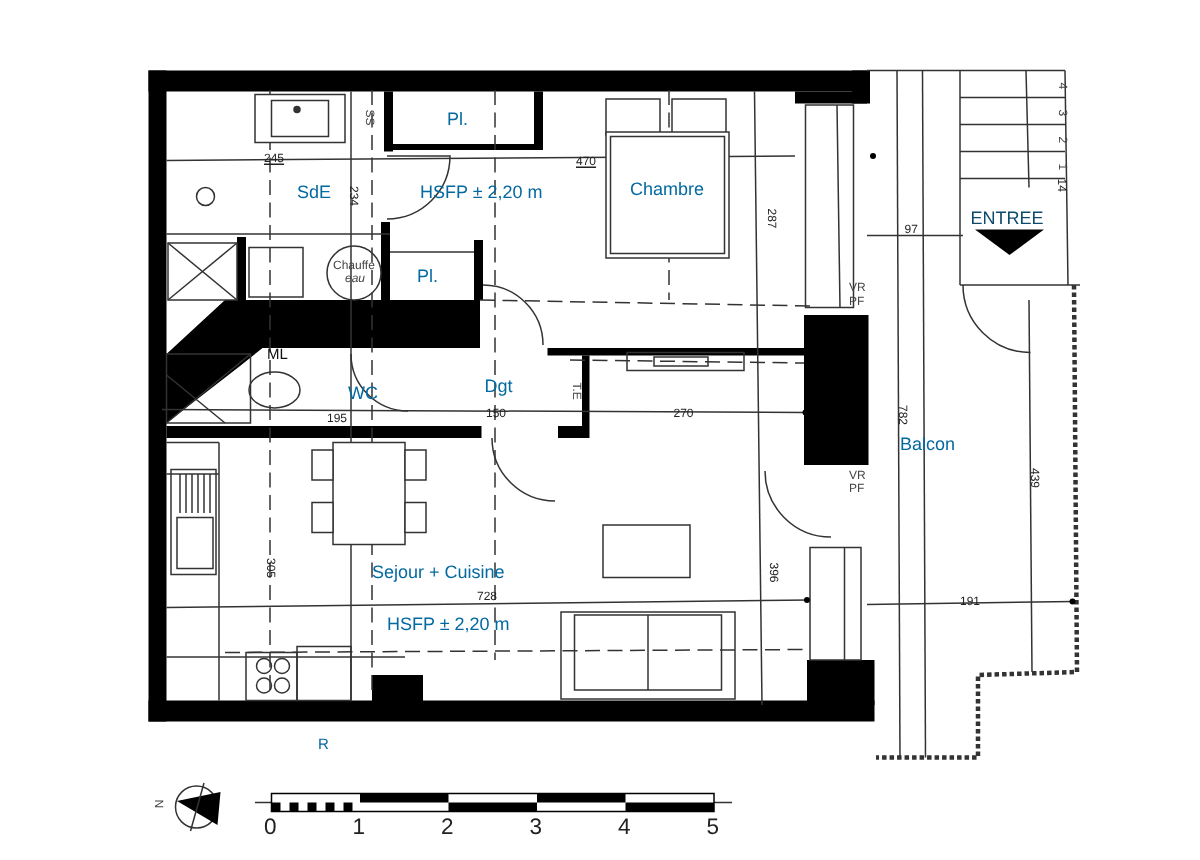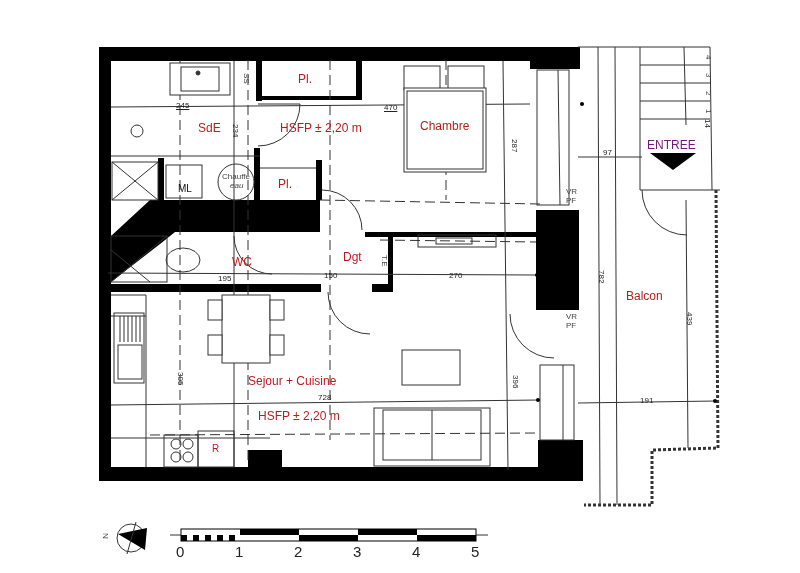--- a/index.html
+++ b/index.html
@@ -1,20 +1,20 @@
 <!DOCTYPE html>
 <html><head>
 <meta charset="utf-8">
 <style>
   html, body { margin:0; padding:0; background:#ffffff; }
   body { width:800px; height:573px; position:relative; overflow:hidden; font-family:"Liberation Sans", sans-serif; }
   svg { position:absolute; left:0; top:0; }
-  .lbl { position:absolute; color:#b91c1c; white-space:nowrap; line-height:1; }
+  .lbl { position:absolute; color:#0369a1; white-space:nowrap; line-height:1; }
   .room { font-size:12px; }
-  .small { font-size:10px; }
+  .small { font-size:10px;margin-top:48px; }
   .dim { font-size:8px; color:#222; }
   .vert { transform:rotate(90deg); transform-origin:left top; }
   .tiny { font-size:8px; color:#444; }
   .scale-num { font-size:15px; color:#222; position:absolute; }
 </style>
 </head>
 <body>
 
 <svg width="800" height="573" viewBox="0 0 800 573" xmlns="http://www.w3.org/2000/svg">
 
@@ -195,29 +195,29 @@
     <rect x="193" y="535" width="6" height="6" fill="#000"></rect>
     <rect x="205" y="535" width="6" height="6" fill="#000"></rect>
     <rect x="217" y="535" width="6" height="6" fill="#000"></rect>
     <rect x="229" y="535" width="6" height="6" fill="#000"></rect>
   </g>
 </svg>
 
 <span class="lbl room" style="left:198px;top:122px;">SdE</span>
 <span class="lbl room" style="left:420px;top:120px;">Chambre</span>
 <span class="lbl room" style="left:232px;top:256px;">WC</span>
-<span class="lbl room" style="left:323px;top:251px;margin-left:20px;">Dgt</span>
+<span class="lbl room" style="left:323px;top:251px;">Dgt</span>
 <span class="lbl room" style="left:248px;top:375px;">Sejour + Cuisine</span>
-<span class="lbl room" style="left:626px;top:290px;text-align:right;">Balcon</span>
+<span class="lbl room" style="left:600px;top:290px;text-align:right;">Balcon</span>
 <span class="lbl room" style="left:298px;top:73px;">Pl.</span>
 <span class="lbl room" style="left:278px;top:178px;">Pl.</span>
 
 <span class="lbl room" style="left:280px;top:122px;">HSFP ± 2,20 m</span>
 <span class="lbl room" style="left:258px;top:410px;">HSFP ± 2,20 m</span>
-<span class="lbl room" style="left:647px;top:139px;color:#701a75;">ENTREE</span>
+<span class="lbl room" style="left:647px;top:139px;color:#0c4a6e;">ENTREE</span>
 <span class="lbl small" style="left:178px;top:184px;color:#111;">ML</span>
 <span class="lbl tiny" style="left:222px;top:173px;">Chauffe</span>
 <span class="lbl tiny" style="left:230px;top:182px;font-style:italic;">eau</span>
 <span class="lbl small" style="left:212px;top:444px;">R</span>
 <span class="lbl tiny vert" style="left:388px;top:255px;">T.E</span>
 <span class="lbl tiny vert" style="left:250px;top:73px;">SS</span>
 <span class="lbl tiny" style="left:566px;top:188px;">VR</span>
 <span class="lbl tiny" style="left:566px;top:197px;">PF</span>
 <span class="lbl tiny" style="left:566px;top:313px;">VR</span>
 <span class="lbl tiny" style="left:566px;top:322px;">PF</span>

